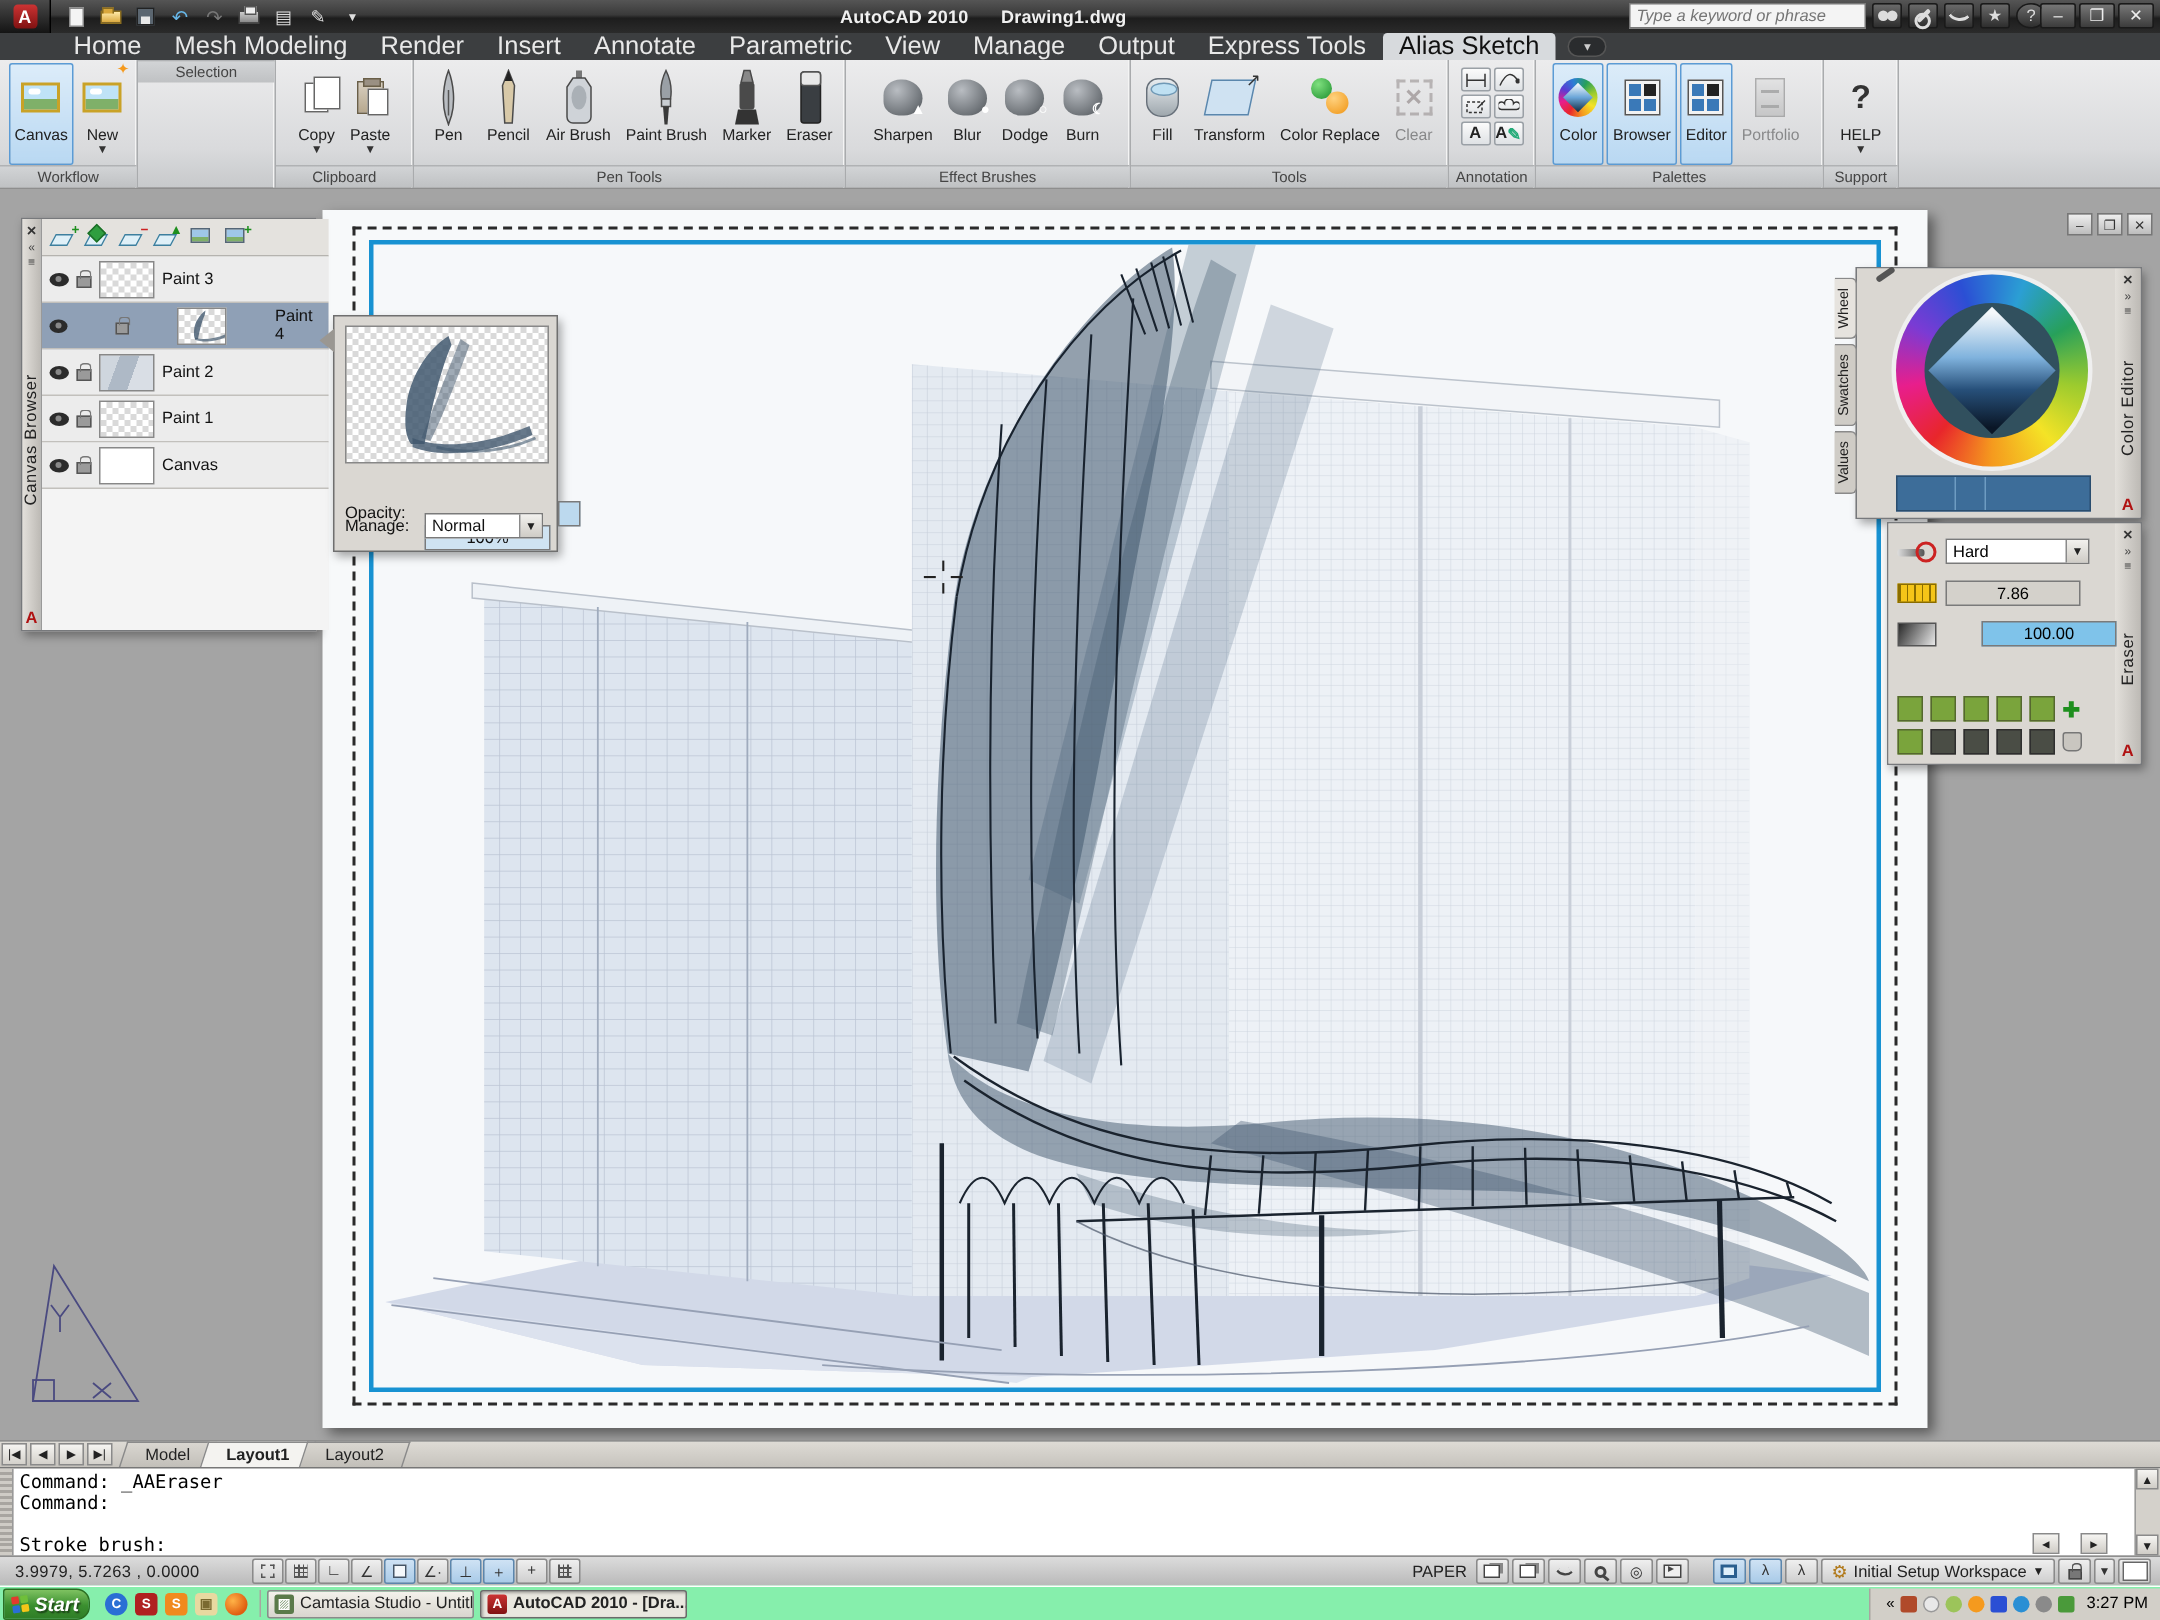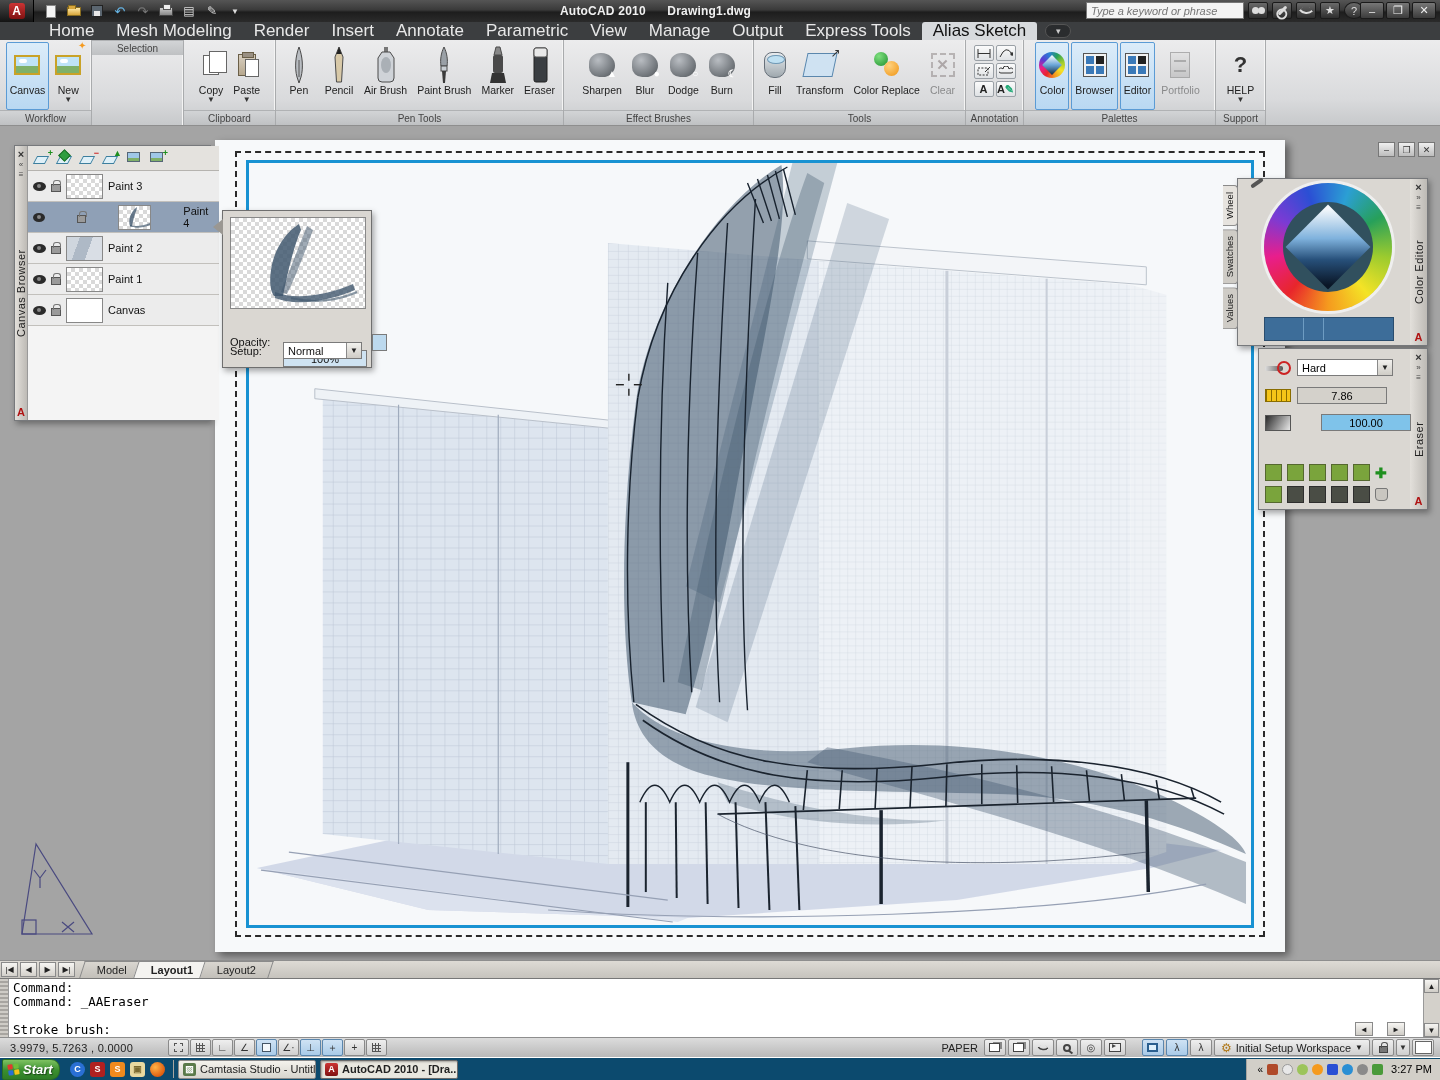--- a/index.html
+++ b/index.html
@@ -244,21 +244,21 @@
   .twosheet { width:11px; height:9px; border:1px solid #444; background:#fff; box-shadow:3px -2px 0 -1px #888; }
   .vp { width:11px; height:9px; border:2px solid #2a5f8f; background:#dff0fb; }
   #wsbtn { height:17px; display:flex; align-items:center; gap:4px; padding:0 6px;
     background:linear-gradient(#efefef,#cfcfcf); border:1px solid #8a8a8a; border-radius:2px; font-size:11px; }
   .gear { font-size:12px; color:#b07818; }
   .locks { width:9px; height:7px; background:#777; border:1px solid #444; position:relative; margin-top:3px;}
   .locks:before{ content:""; position:absolute; left:1px; top:-5px; width:5px; height:5px; border:1.5px solid #555; border-bottom:none; border-radius:3px 3px 0 0;}
   .clean { width:17px; height:13px; background:#fff; border:1px solid #666; }
 
   
-  #taskbar { left:0; top:1057px; width:1440px; height:23px; background:#0c4a6e; border-top:1px solid #fff;
+  #taskbar { left:0; top:1057px; width:1440px; height:23px; background:#86efac; border-top:1px solid #fff;
     display:flex; align-items:center; z-index:40; }
   #startbtn { width:58px; height:21px; margin:1px 2px; border-radius:2px 9px 9px 2px;
     background:linear-gradient(#7ec261,#3a8f2f 55%,#2f7d27); border:1px solid #2a6e22;
     color:#fff; font-weight:bold; font-style:italic; font-size:13px; display:flex; align-items:center; gap:4px; padding-left:5px;
     text-shadow:1px 1px 1px rgba(0,0,0,.5); }
   .winflag { width:11px; height:11px; display:grid; grid-template-columns:5px 5px; gap:1px; transform:rotate(-8deg); }
   .winflag i { height:5px; border-radius:1px; }
   .ql { display:flex; align-items:center; gap:5px; padding:0 8px; border-right:1px solid #a8a5a0; height:18px; }
   .qli { width:15px; height:15px; border-radius:3px; font-size:9px; font-weight:bold; color:#fff;
     display:flex; align-items:center; justify-content:center; }
@@ -801,21 +801,21 @@
           <path d="M44,74 C64,82 94,78 122,66 L124,72 C96,84 64,88 44,80 Z" fill="#41586e" opacity=".8"></path>
           <path d="M60,80 C84,86 108,82 126,74" fill="none" stroke="#41586e" stroke-width="2" opacity=".6"></path>
         </svg>
       </div>
       <div class="frow" style="top:106px;">
         <span style="width:48px;">Opacity:</span>
         <span class="ffield" style="width:84px;margin-top:33px;">100%</span>
         <span class="fbtn"></span>
       </div>
       <div class="frow" style="top:131px;">
-        <span style="width:48px;">Setup:</span>
+        <span style="width:48px;">Manage:</span>
         <span class="fsel" style="width:79px;">
           <span>Normal</span>
           <span class="da">▼</span>
         </span>
       </div>
     </div>
 
     <div class="pal" id="ceditor">
       <div class="main">
         <div class="ltabs">
@@ -895,22 +895,22 @@
     <div class="navb">▶</div>
     <div class="navb">▶|</div>
     <div class="ltab2" style="margin-left:6px;"><span>Model</span></div>
     <div class="ltab2 on"><span>Layout1</span></div>
     <div class="ltab2"><span>Layout2</span></div>
   </div>
 
   <div class="abs" id="cmd">
     <div id="cmdgrip"></div>
     <div id="cmdtext">
+      <div>Command: _AAEraser</div>
       <div>Command:</div>
-      <div>Command: _AAEraser</div>
       <div></div>
       <div>Stroke brush:</div>
       <div id="hpair">
         <span class="hb">◀</span>
         <span class="hb">▶</span>
       </div>
     </div>
     <div id="cmdsb">
       <div class="sbb" style="top:0;">▲</div>
       <div class="sbb" style="bottom:0;">▼</div>

